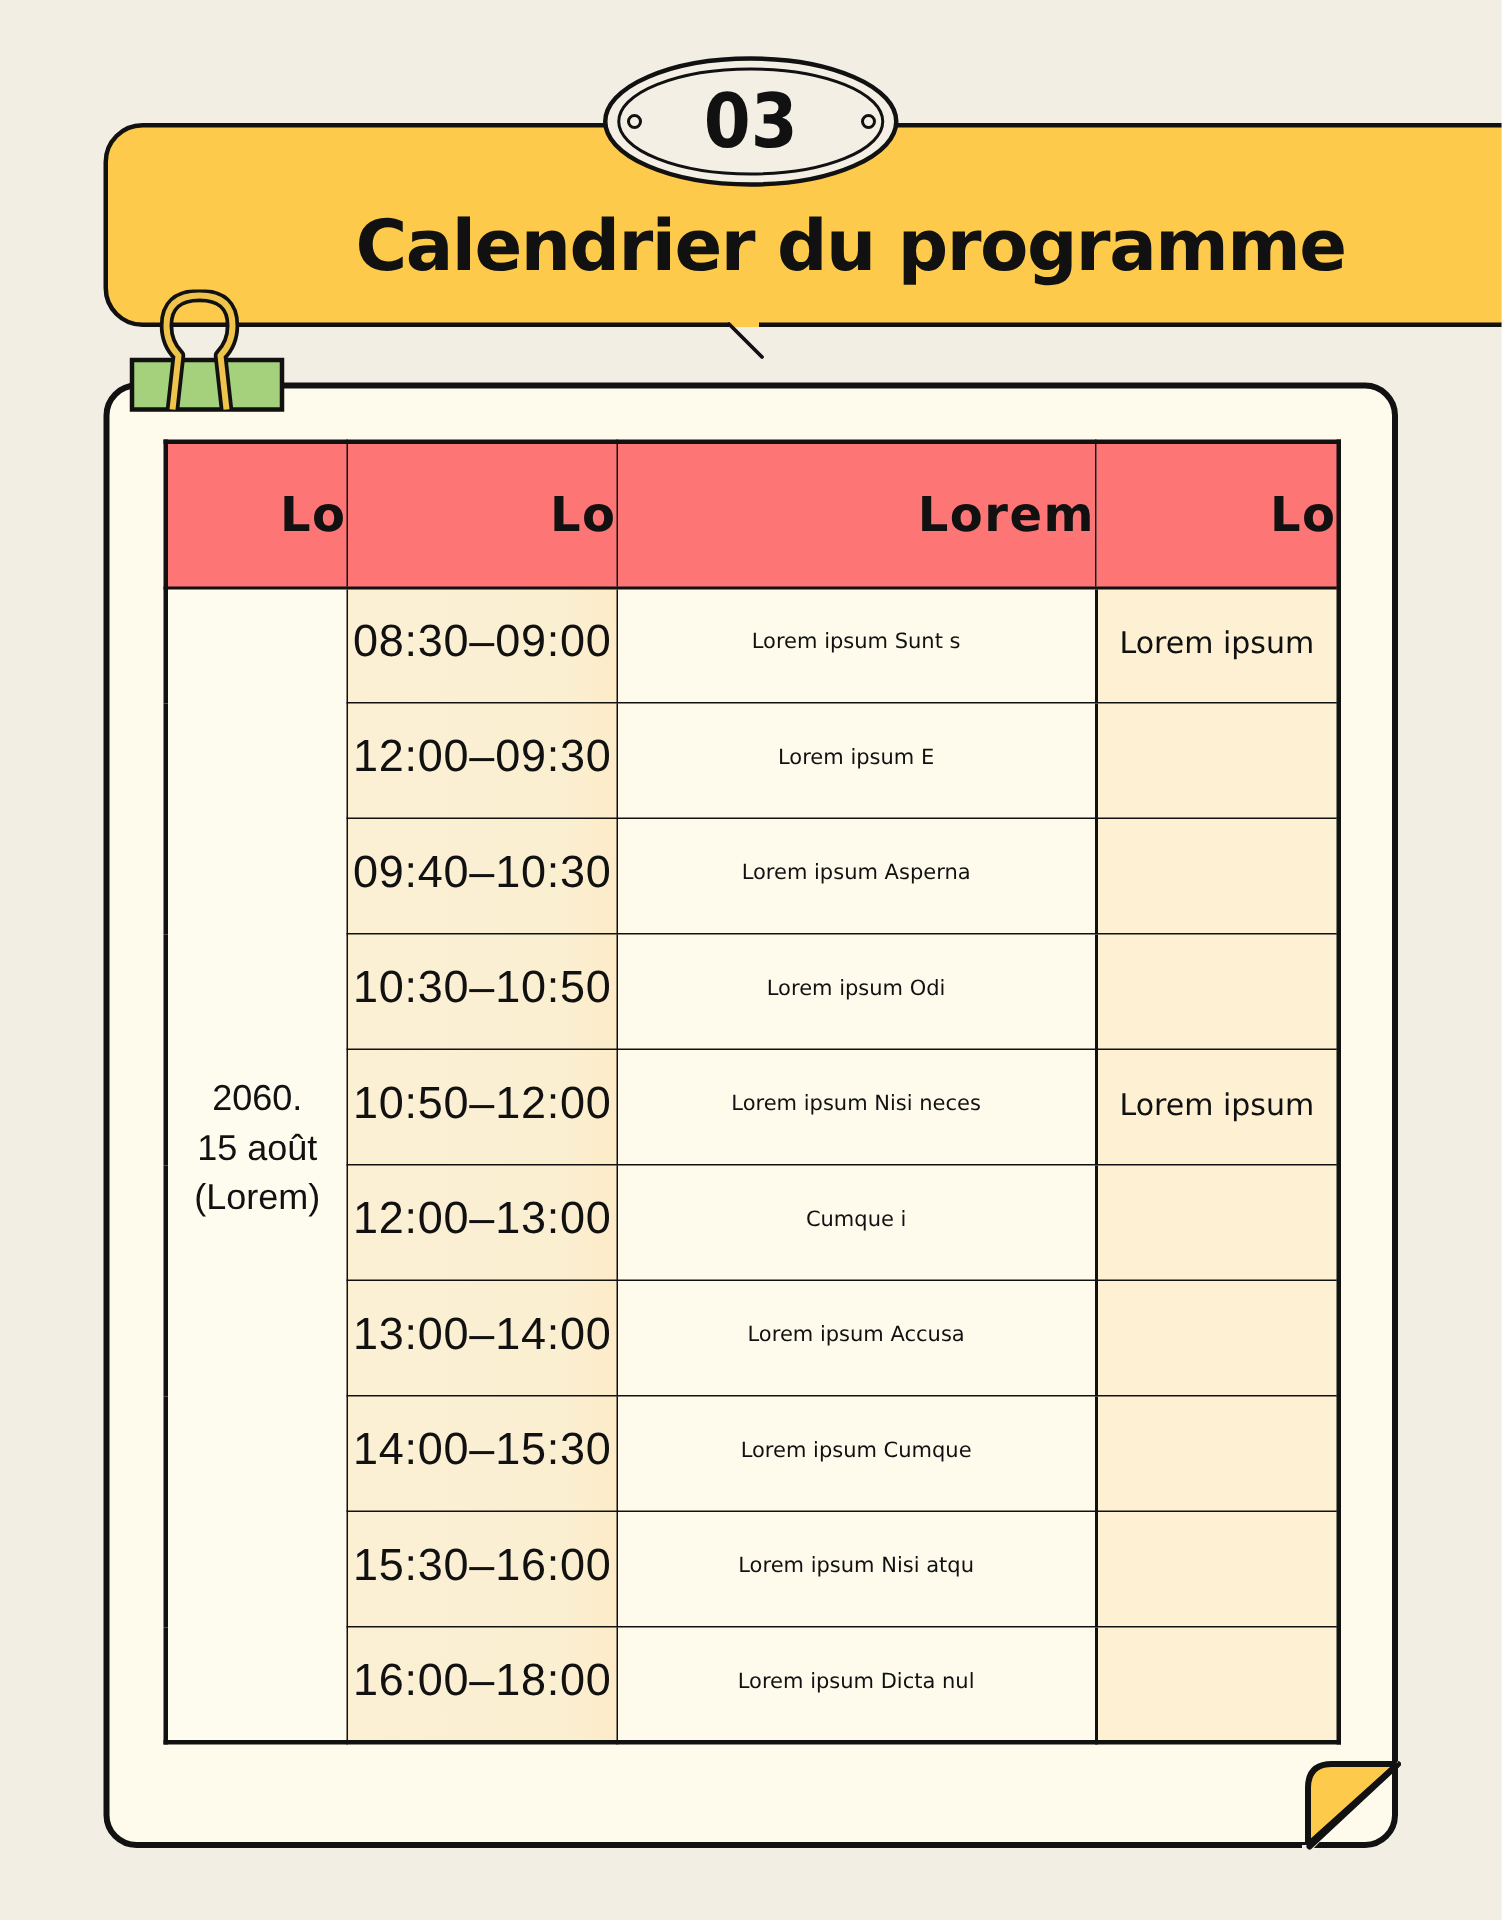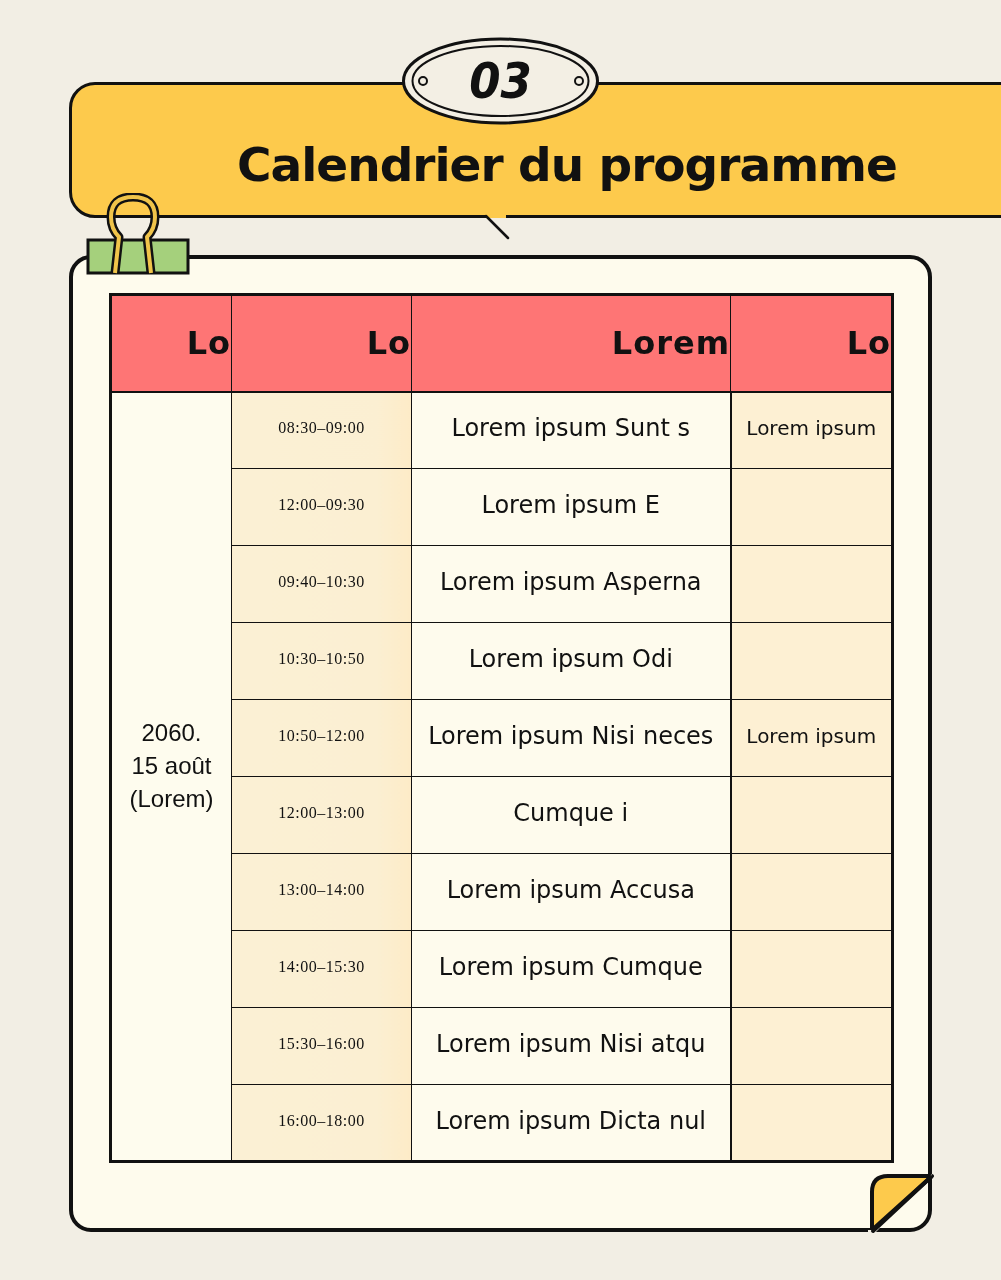--- a/index.html
+++ b/index.html
@@ -40,21 +40,21 @@
   .bubble-tail {
     position: absolute;
     left: 482px; top: 214px;
     width: 36px; height: 30px;
   }
 
   
   .badge {
     position: absolute;
     left: 401px; top: 37px;
-    width: 199px; height: 88px; font-style: italic;
+    width: 199px; height: 88px;
   }
   .badge-text {
     position: absolute;
     left: 0; right: 0; top: 14px;
     text-align: center;
     font-family: "DejaVu Sans", sans-serif;
     font-weight: bold;
     font-size: 50px;
     line-height: 60px;
     color: #111;
@@ -119,29 +119,29 @@
   .col-note { width: 162px; }
 
   td.date-cell {
     background: #fefcee;
     font-size: 24px;
     line-height: 33px;
     padding-bottom: 22px;
   }
   td.time-cell {
     background: linear-gradient(90deg, #fbf0d4 0%, #fbefd2 80%, #fdebc7 100%);
-    font-family: Liberation Serif, serif;
-    font-size: 16px;
+    font-family: Liberation Sans, sans-serif;
+    font-size: 30px;
     letter-spacing: 0.5px;
     border-right: 1.5px solid #111;
   }
   td.event-cell {
     background: #fefbed;
     font-family: "DejaVu Sans", sans-serif;
-    font-size: 24px;
+    font-size: 14px;
   }
   td.note-cell {
     background: #fdf0d3;
     font-family: "DejaVu Sans", sans-serif;
     font-size: 20px;
     border-left: 2px solid #111;
   }
   td.time-cell span, td.event-cell span, td.note-cell span { position: relative; top: -2px; }
 </style>
 </head>

